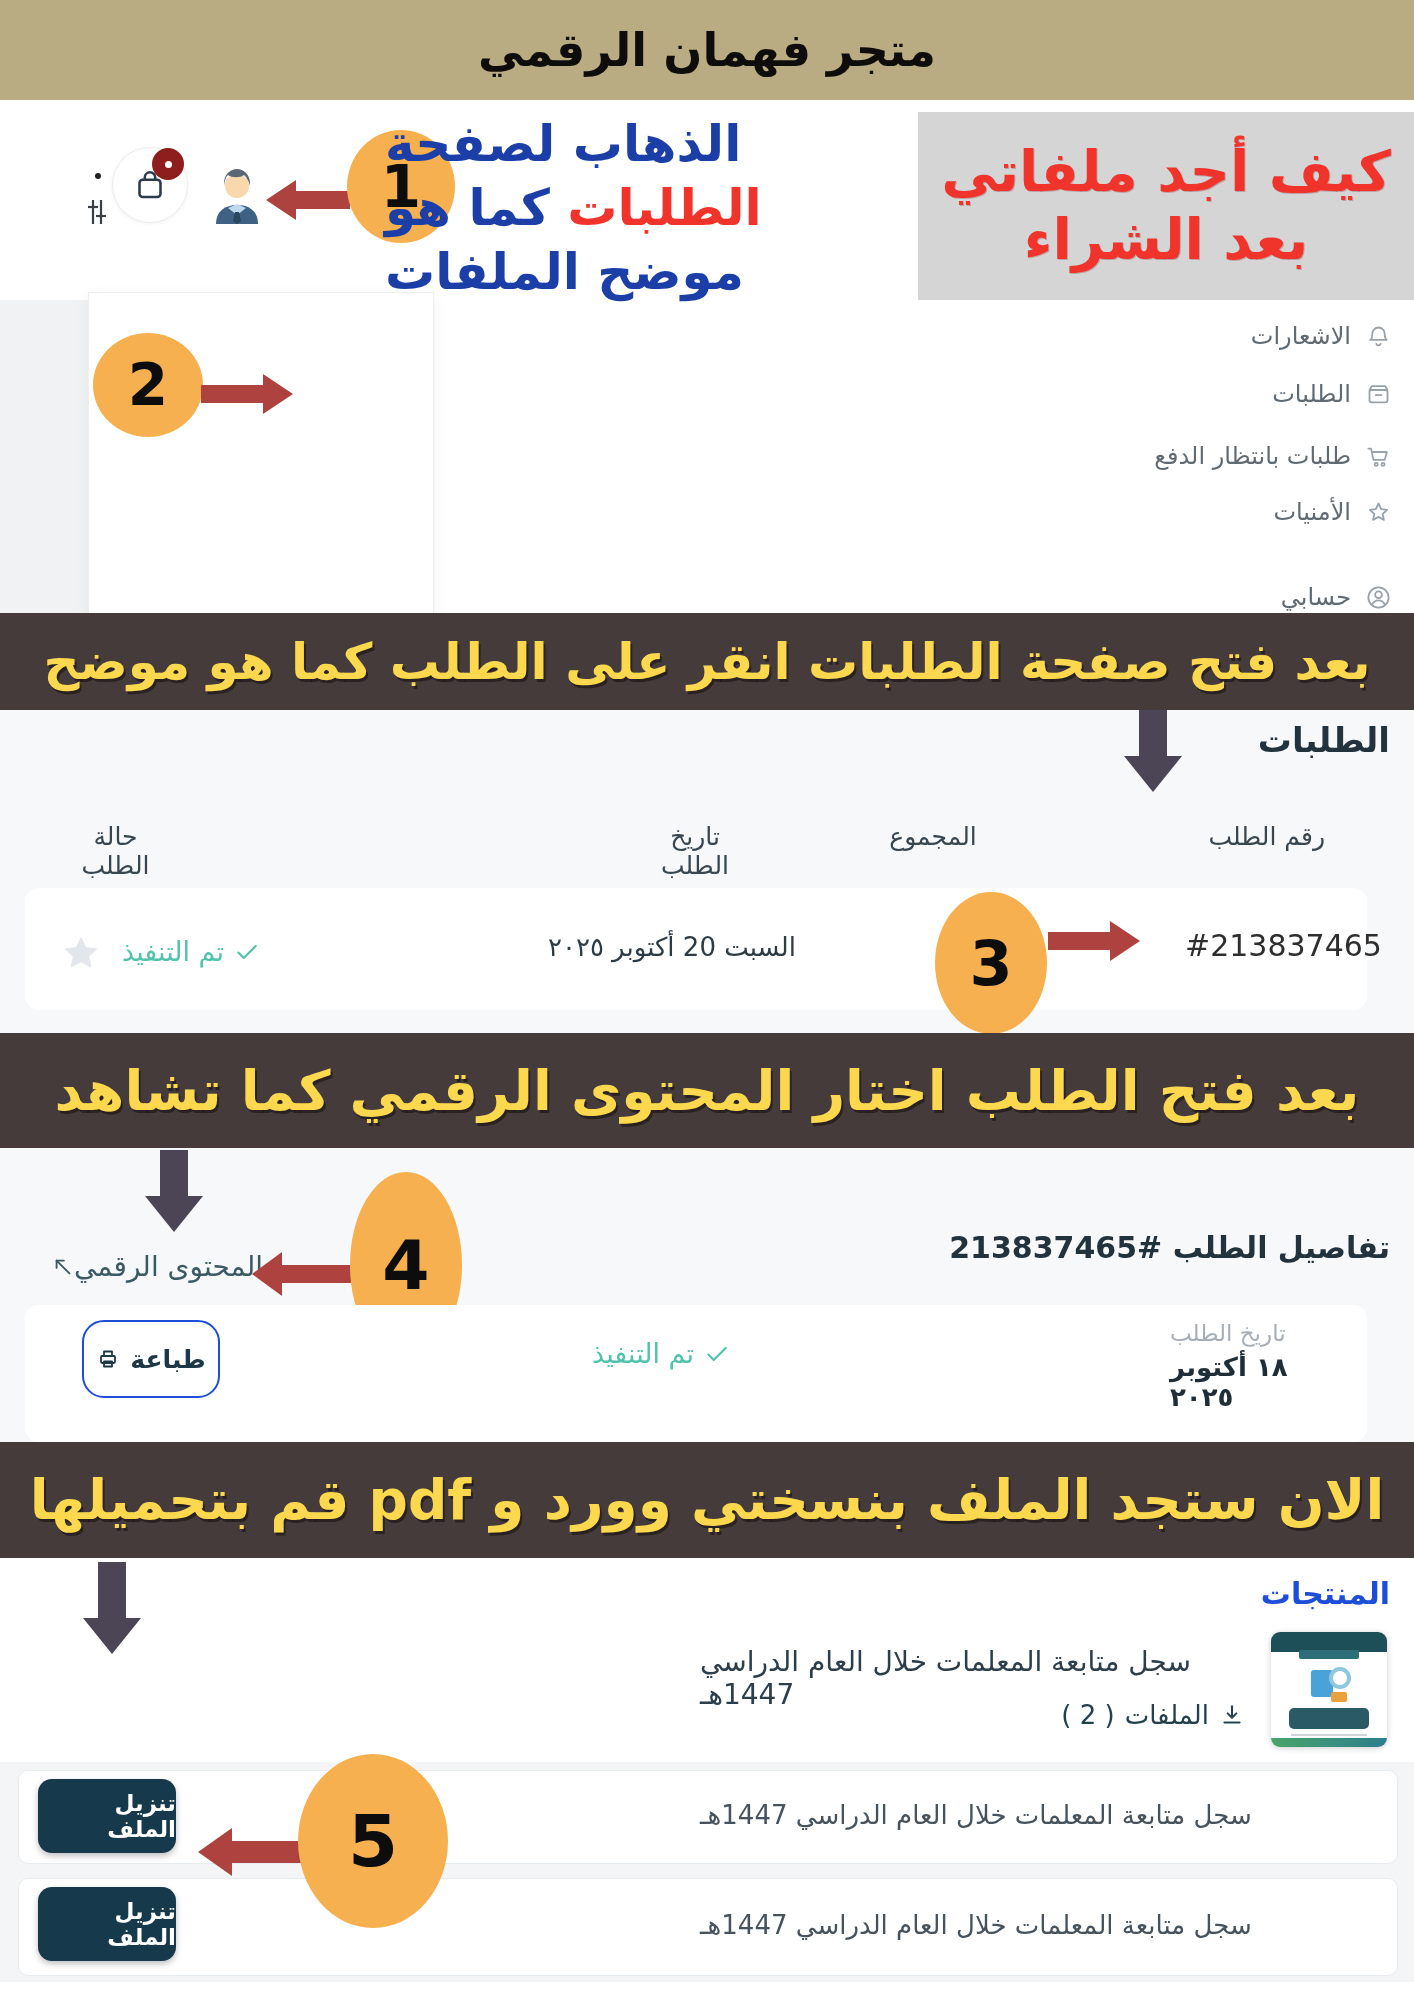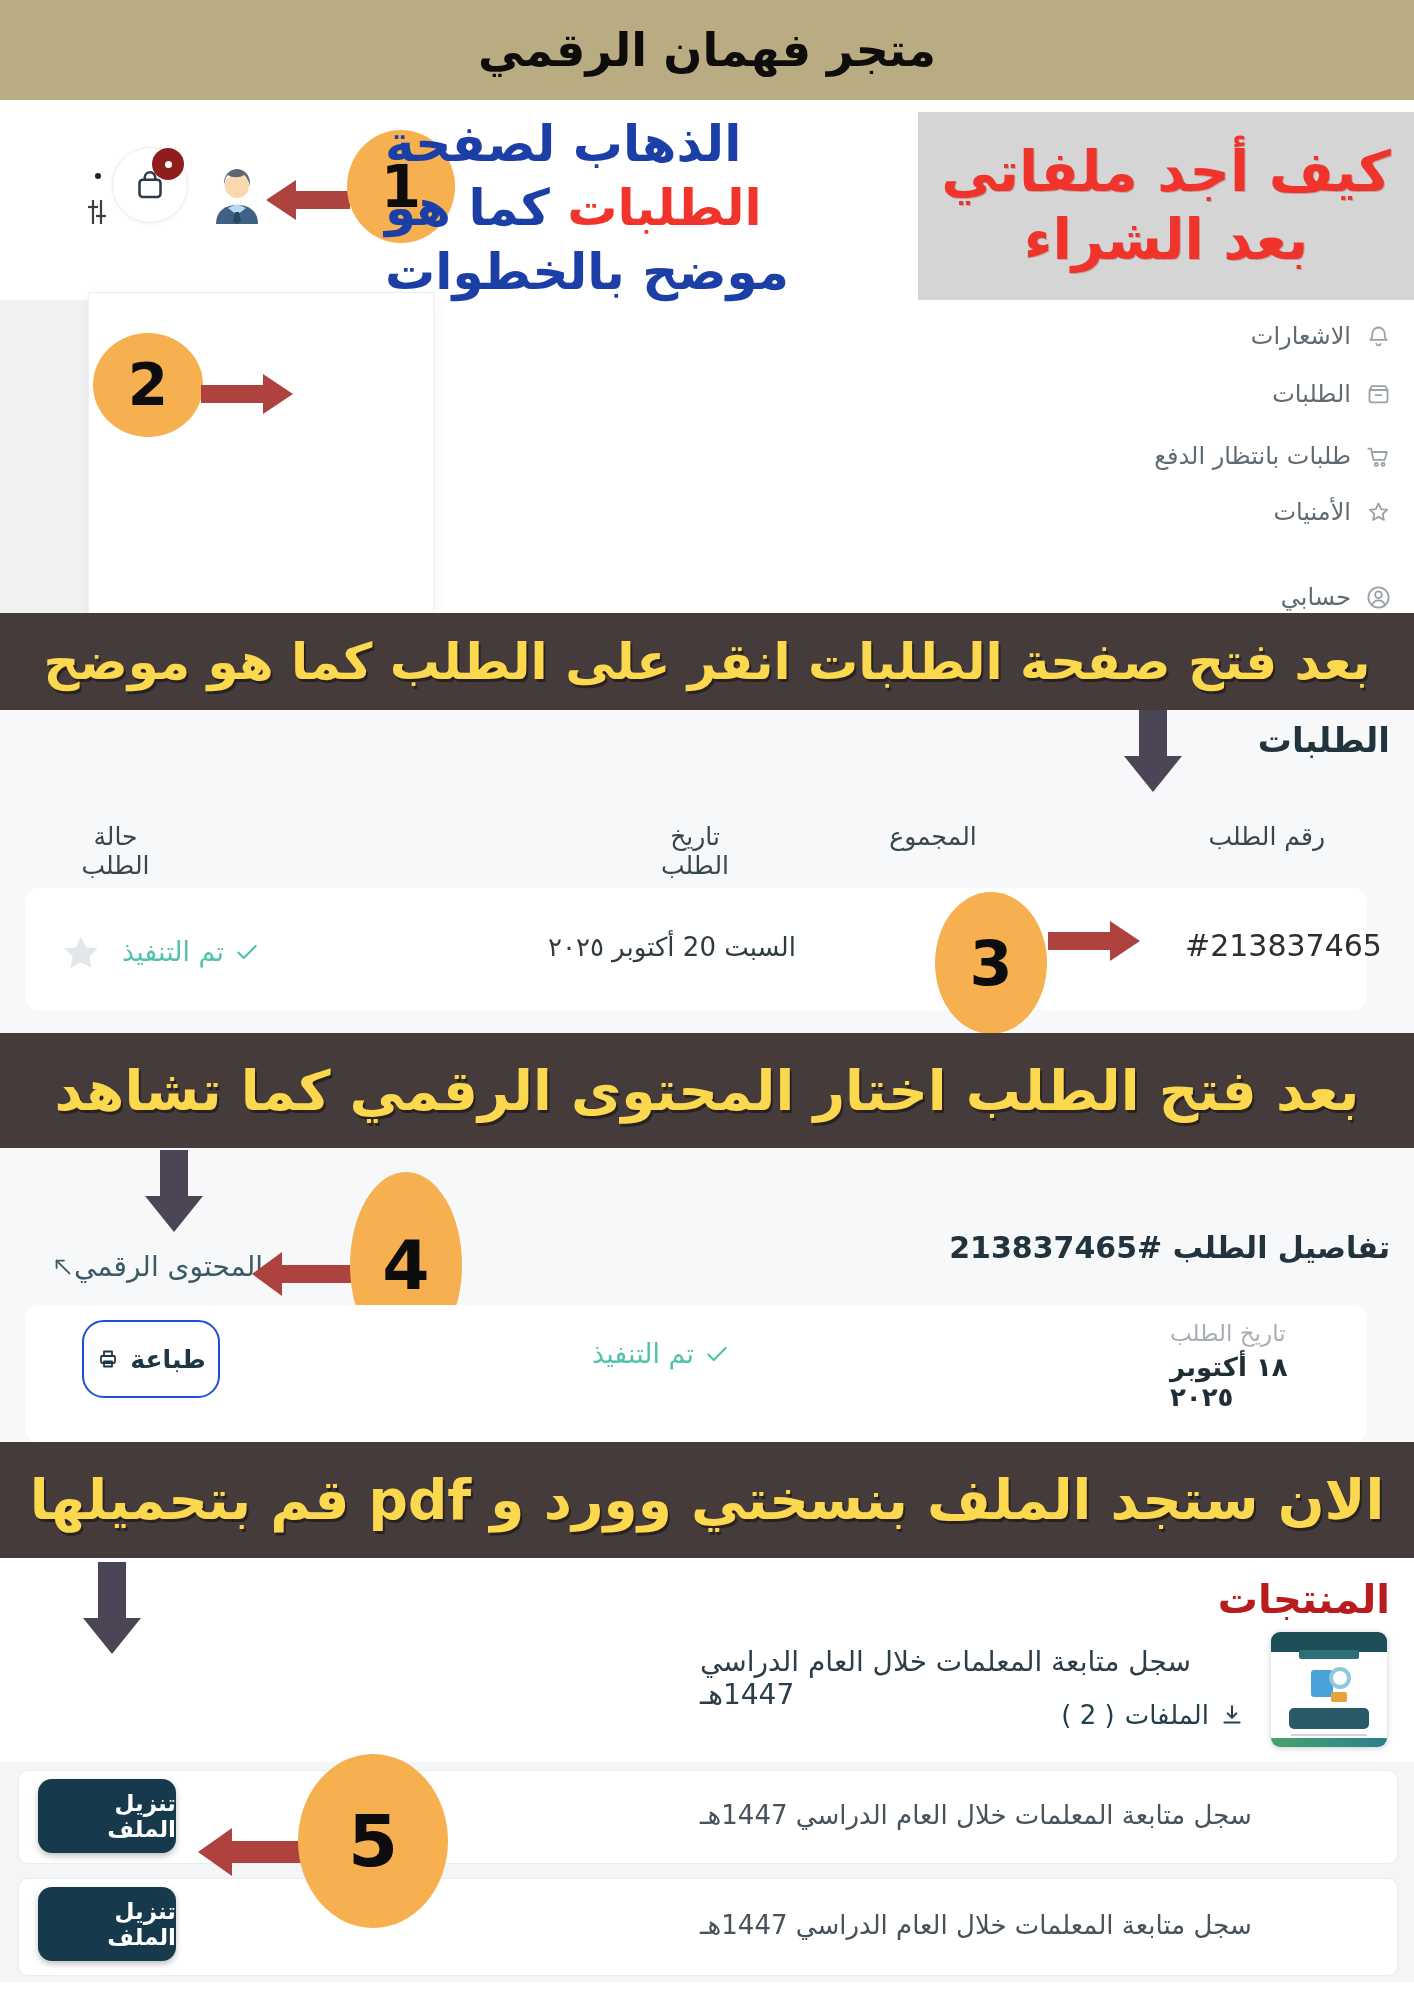--- a/index.html
+++ b/index.html
@@ -91,21 +91,21 @@
   .sec-details{left:0;top:1148px;width:1414px;height:294px;background:#f7f8f9;}
   .det-h{right:24px;top:1230px;font-size:30px;font-weight:bold;color:#22333e;}
   .dc-link{left:52px;top:1250px;display:flex;direction:ltr;align-items:center;color:#3c5a64;font-size:28px;cursor:pointer;}
   .det-card{left:25px;top:1305px;width:1342px;height:137px;background:#fff;border-radius:14px;}
   .dd-label{left:1170px;top:1320px;width:170px;text-align:left;font-size:23px;color:#a7aeb5;}
   .dd-value{left:1170px;top:1352px;width:170px;text-align:left;font-size:26px;font-weight:bold;color:#1f2d36;}
   .det-status{left:592px;top:1338px;font-size:27px;color:#52c3ab;display:flex;direction:rtl;align-items:center;gap:10px;}
   .print-btn{left:82px;top:1320px;width:134px;height:74px;background:#fff;border:2px solid #1d4ed8;border-radius:22px;display:flex;direction:rtl;align-items:center;justify-content:center;gap:10px;font-size:25px;font-weight:bold;color:#1e3746;cursor:pointer;}
 
   
-  .prod-h{right:24px;top:1576px;font-size:40px;font-weight:bold;color:#b91c1c;}
+  .prod-h{right:24px;top:1576px;font-size:30px;font-weight:bold;color:#1d4ed8;}
   .thumb{left:1271px;top:1632px;width:116px;height:115px;background:#fff;border-radius:9px;box-shadow:0 1px 6px rgba(0,0,0,.2);overflow:hidden;cursor:pointer;}
   .t-head{position:absolute;top:0;left:0;right:0;height:20px;background:#1d4f58;}
   .t-tab{position:absolute;top:18px;left:28px;width:60px;height:9px;background:#2e6e78;border-radius:2px;}
   .t-book{position:absolute;top:38px;left:40px;width:22px;height:27px;background:#4aa3d8;border-radius:3px;}
   .t-mag{position:absolute;top:35px;left:58px;width:14px;height:14px;border:4px solid #8fc7dc;border-radius:50%;background:#fff;}
   .t-basket{position:absolute;top:60px;left:60px;width:16px;height:10px;background:#e8a13c;border-radius:2px;}
   .t-label{position:absolute;top:76px;left:18px;width:80px;height:21px;background:#2a5a66;border-radius:5px;}
   .t-line{position:absolute;top:102px;left:20px;width:76px;height:2px;background:#cfd4d8;}
   .t-foot{position:absolute;bottom:0;left:0;right:0;height:9px;background:linear-gradient(90deg,#49a36a,#2c7f8d);}
   .prod-title{left:700px;top:1645px;width:545px;text-align:left;font-size:28px;color:#2c3e4a;}
@@ -159,21 +159,21 @@
       <i class="body"></i>
       <i class="headL"></i>
     </div>
   <div class="abs step step-1">
       <span>1</span>
     </div>
 
   <div class="abs instr">
     <div><span>الذهاب لصفحة</span></div>
     <div><span class="red">الطلبات</span><span> كما هو</span></div>
-    <div><span>موضح بالخطوات</span></div>
+    <div><span>موضح الملفات</span></div>
   </div>
 
   <div class="abs qbox">
     <div>كيف أجد ملفاتي</div>
     <div>بعد الشراء</div>
   </div>
 
   <div class="abs side-bg"></div>
   <div class="abs panel"></div>
 

